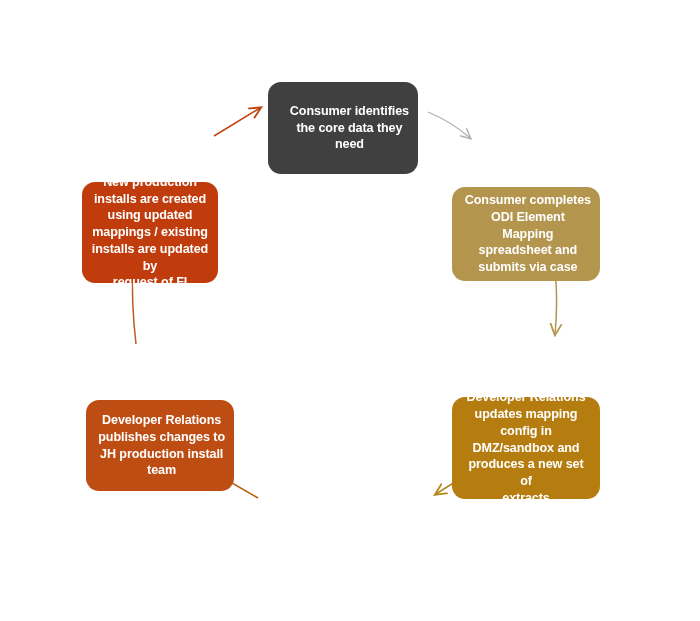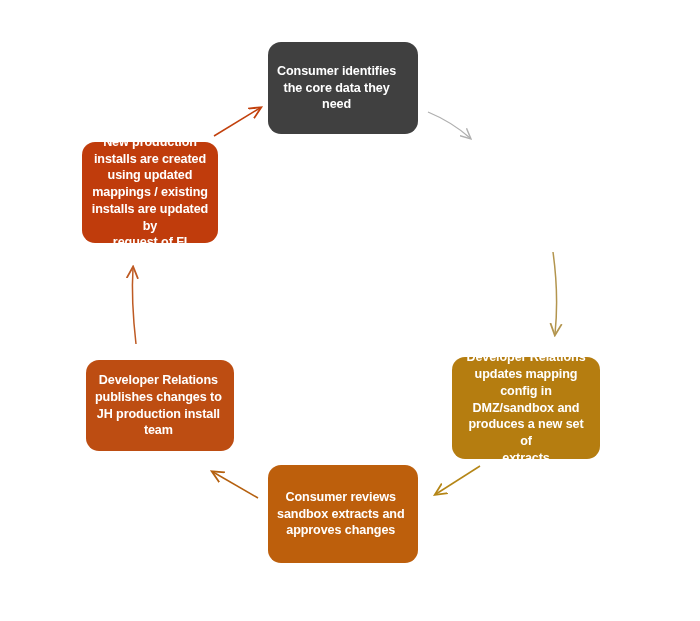--- a/index.html
+++ b/index.html
@@ -31,28 +31,29 @@
     height: 621px;
     pointer-events: none;
   }
 
   .node {
     position: absolute;
     box-sizing: border-box;
     border-radius: 13px;
     display: flex;
     align-items: center;
-    justify-content: flex-start;
+    justify-content: flex-end;
     text-align: center;
     color: #ffffff;
     font-weight: bold;
     font-size: 12.6px;
     line-height: 1.33;
     padding: 6px 9px;
     letter-spacing: -0.1px;
+    margin-top: 40px;
   }
 
   .node-label {
     display: block;
     white-space: pre-line;
   }
 
   
   #node-identify   { left: 268px; top: 42px;  width: 150px; height: 92px;  }
   #node-complete   { left: 452px; top: 147px; width: 148px; height: 94px;  }
@@ -100,35 +101,37 @@
 
     <path d="M 214,136 L 260,108" fill="none" stroke="#c2410d" stroke-width="1.5" marker-end="url(#head-red)"></path>
   </svg>
 
   <div class="node" id="node-identify" style="background-color: rgb(64, 64, 64); color: rgb(255, 255, 255);">
     <span class="node-label">Consumer identifies
 the core data they
 need</span>
   </div>
 
+  <div class="node" id="node-complete" style="background-color: rgb(179, 149, 78); color: rgb(255, 255, 255);">
+    <span class="node-label">Consumer completes
+ODI Element
+Mapping
+spreadsheet and
+submits via case</span>
+  </div>
 
   <div class="node" id="node-updates" style="background-color: rgb(181, 125, 16); color: rgb(255, 255, 255);">
     <span class="node-label">Developer Relations
 updates mapping
 config in
 DMZ/sandbox and
 produces a new set of
 extracts</span>
   </div>
 
-  <div class="node" id="node-reviews" style="background-color: rgb(189, 95, 12); color: rgb(255, 255, 255);">
-    <span class="node-label">Consumer reviews
-sandbox extracts and
-approves changes</span>
-  </div>
 
   <div class="node" id="node-publishes" style="background-color: rgb(189, 77, 18); color: rgb(255, 255, 255);">
     <span class="node-label">Developer Relations
 publishes changes to
 JH production install
 team</span>
   </div>
 
   <div class="node" id="node-newinstall" style="background-color: rgb(192, 60, 12); color: rgb(255, 255, 255);">
     <span class="node-label">New production

